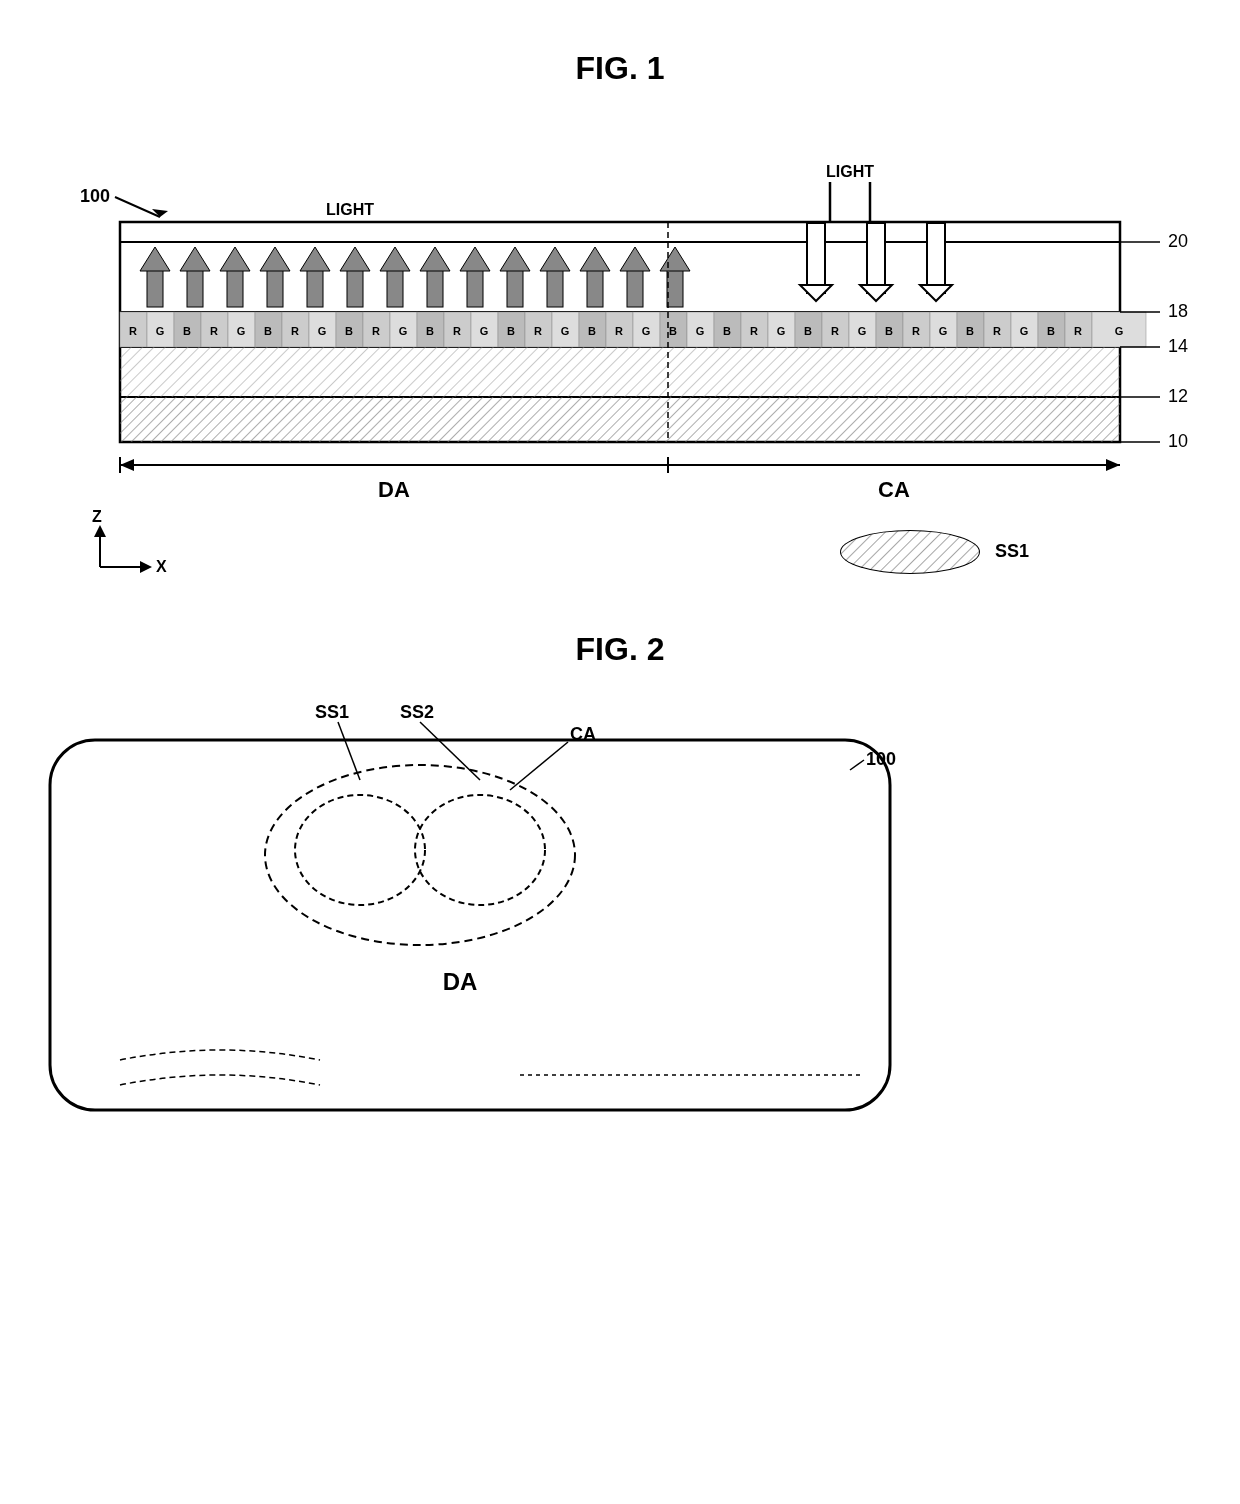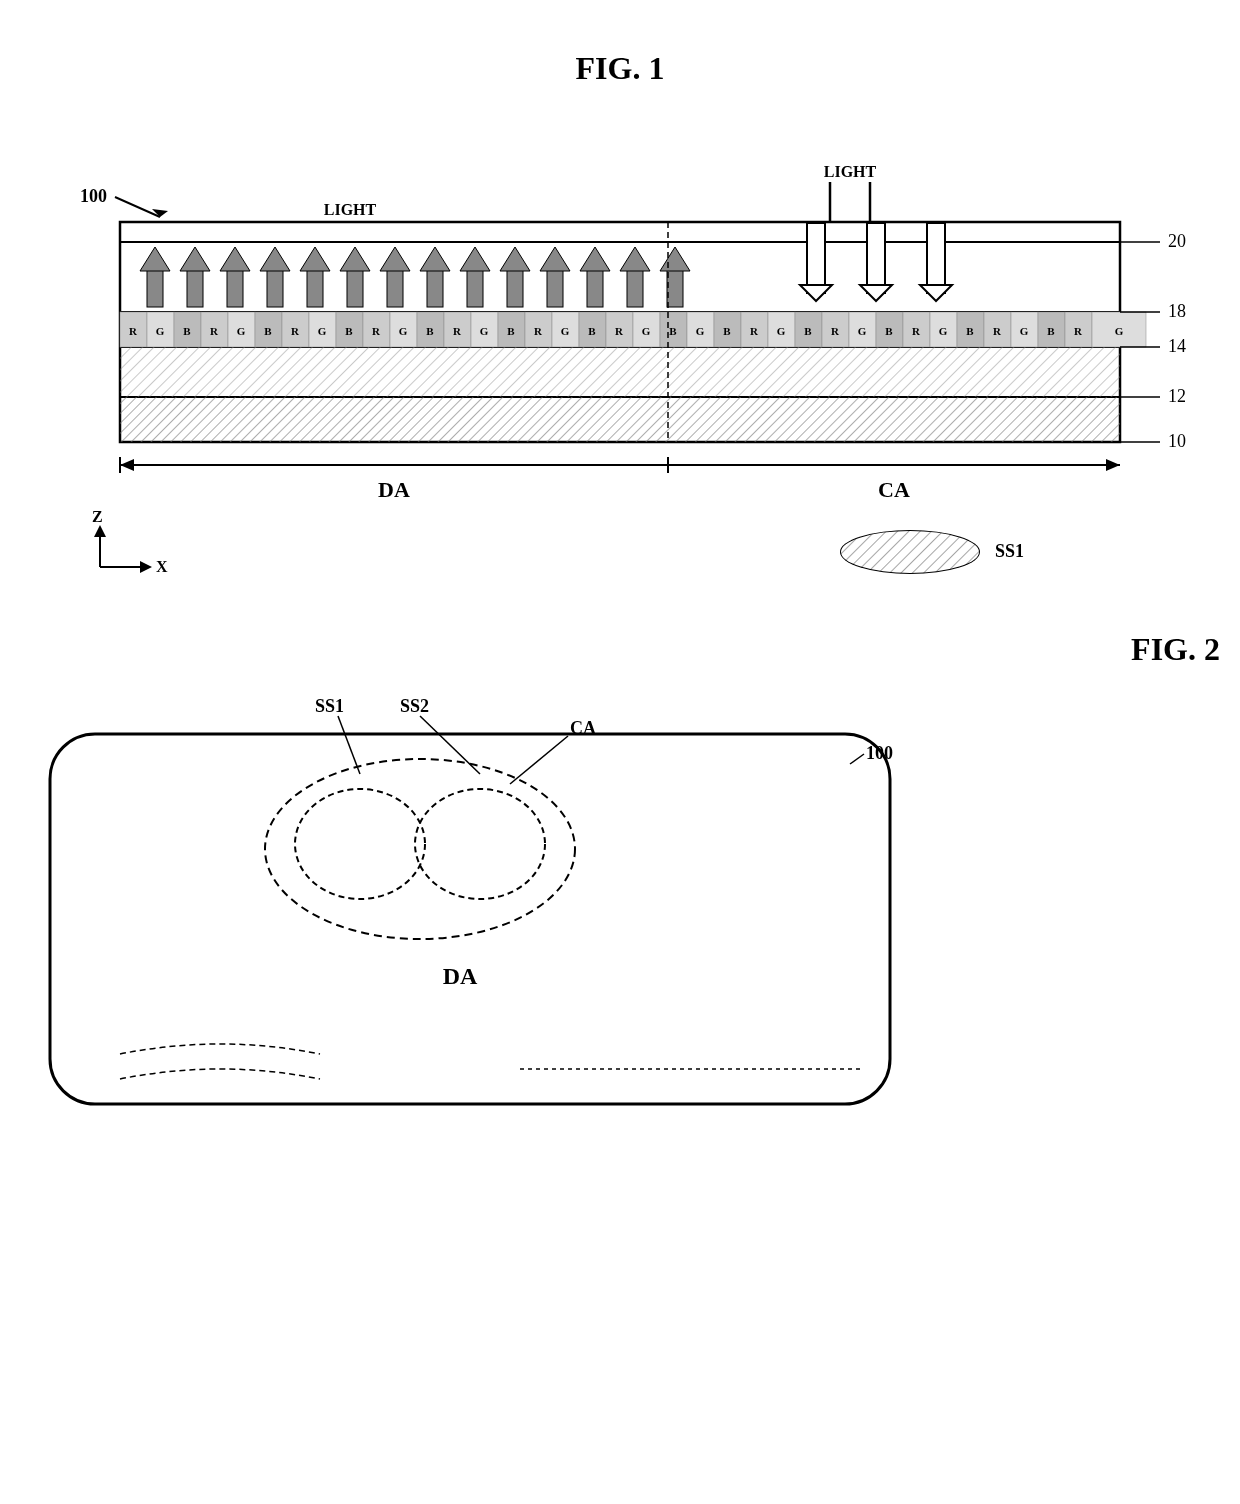--- a/index.html
+++ b/index.html
@@ -11,38 +11,37 @@
       position: relative;
       overflow: hidden;
     }
 
     .page {
       width: 1240px;
       min-height: 1504px;
       background: #fff;
       position: relative;
       padding: 20px;
-      font-family: Liberation Serif, serif;
     }
 
     
     .fig1-title {
       text-align: center;
       font-size: 32px;
       font-weight: bold;
       margin-bottom: 20px;
       margin-top: 30px;
     }
 
     
     .fig2-title {
-      text-align: right;
+      text-align: center;
       font-size: 32px;
       font-weight: bold;
-      margin-bottom: 16px;
+      margin-bottom: 22px;
       margin-top: 40px;
     }
 
     
     .fig1-svg-wrapper, .fig2-svg-wrapper {
       display: block;
       margin: 0 auto;
     }
   </style>
 </head>

